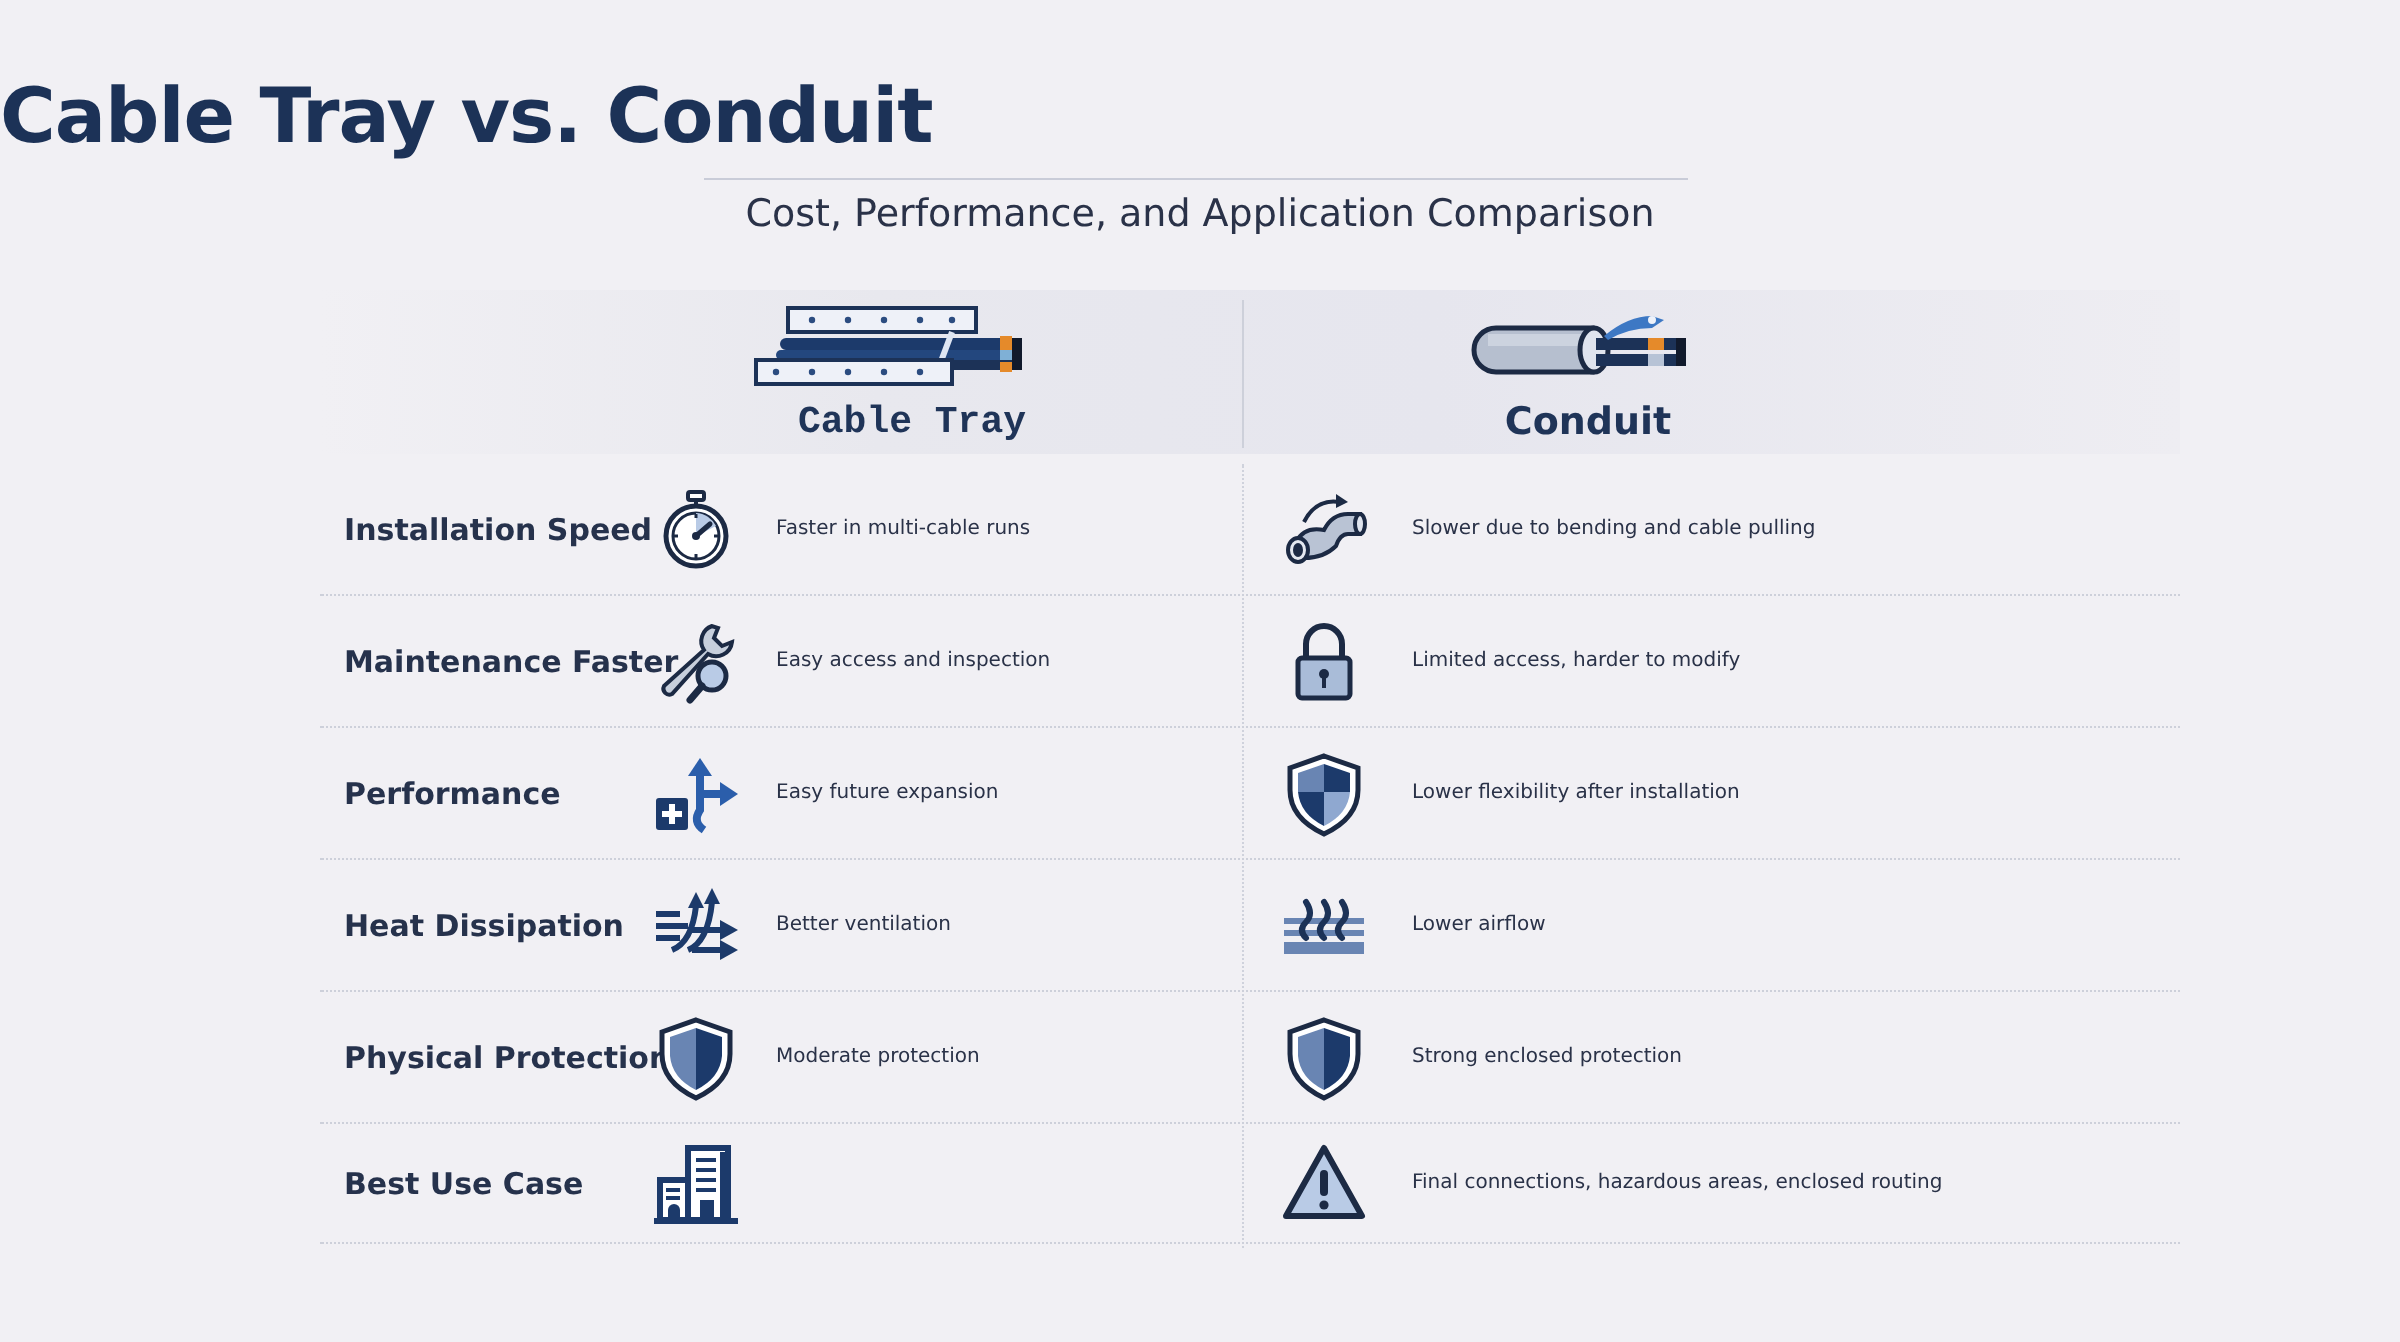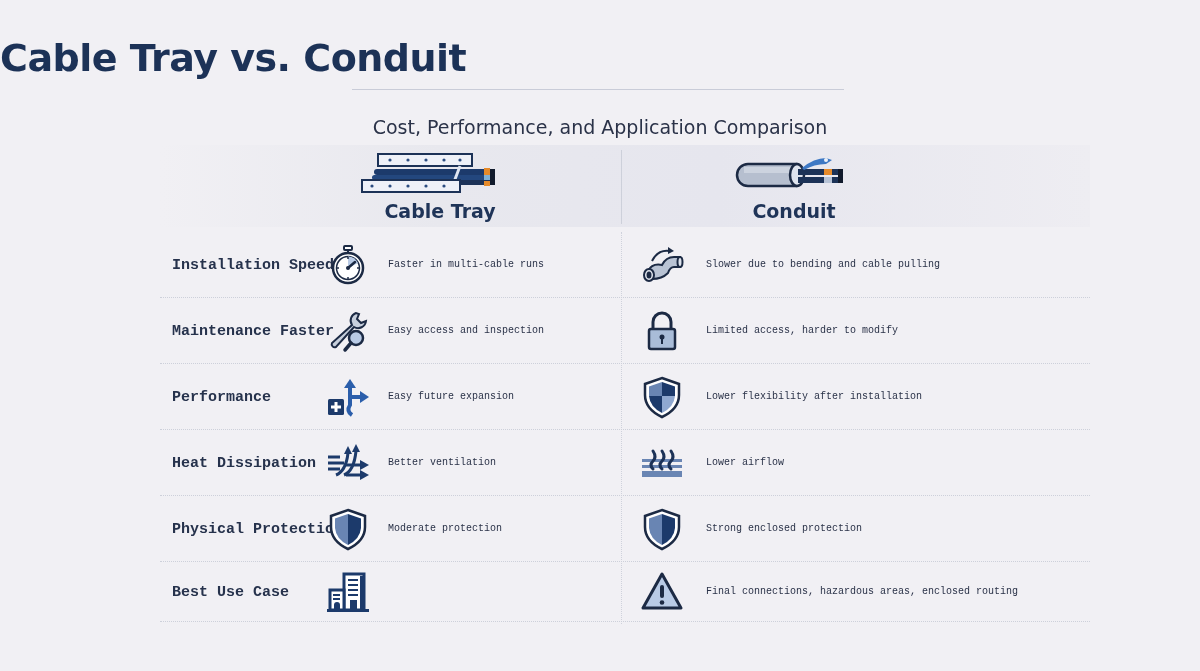--- a/index.html
+++ b/index.html
@@ -14,21 +14,21 @@
     position: absolute; left: 0; top: 36px; width: 1200px;
     font-size: 38px; font-weight: bold;
     color: #1c3257; letter-spacing: -0.5px;
   }
   .title-rule {
     position: absolute; left: 352px; top: 89px; width: 492px; height: 1px;
     background: #c9ccd8;
   }
   .subtitle {
     position: absolute; left: 0; top: 96px; width: 1200px;
-    text-align: center; font-size: 19px; color: #2a3248; margin-top: 20px;
+    text-align: center; font-size: 19px; color: #2a3248;
   }
   .header-band {
     position: absolute; left: 160px; top: 145px; width: 930px; height: 82px;
     background: linear-gradient(90deg, #f1f0f4 0%, #e8e8ee 30%, #e6e6ee 60%, #eeedf2 100%);
   }
   .col-divider {
     position: absolute; left: 621px; top: 150px; width: 1px; height: 472px;
     border-left: 1px dotted #cfd2dc;
   }
   .col-divider.head { border-left: 1px solid #cdd0da; height: 74px; }
@@ -38,21 +38,20 @@
   .col-header .label {
     font-size: 19px; font-weight: bold; color: #1f3458; margin-top: 4px;
   }
   .col-header svg { display: block; margin: 0 auto; }
   .rows {
     position: absolute; left: 160px; top: 232px; width: 930px;
   }
   .row {
     position: relative; height: 66px;
     border-bottom: 1px dotted #cdd0da;
-    font-family: Liberation Mono, monospace;
   }
   .row:last-child { height: 60px; }
   .row-label {
     position: absolute; left: 12px; top: 50%; transform: translateY(-50%);
     font-size: 15px; font-weight: bold; color: #26324c;
   }
   .icon {
     position: absolute; top: 50%; transform: translateY(-50%);
     width: 44px; height: 44px;
   }
@@ -70,21 +69,21 @@
 <body>
 
 <div class="title">Cable Tray vs. Conduit</div>
 <div class="title-rule"></div>
 <div class="subtitle">Cost, Performance, and Application Comparison</div>
 
 <div class="header-band"></div>
 <div class="col-divider head"></div>
 <div class="col-divider" style="top:232px;height:392px;"></div>
 
-<div class="col-header" style="left:340px;">
+<div class="col-header" style="left:356px;font-family:Liberation Mono, monospace;">
   <svg width="160" height="46" viewBox="0 0 160 46">
     <rect x="18" y="4" width="94" height="12" fill="#eef1f8" stroke="#1c3257" stroke-width="2"></rect>
     <g fill="#2b4c80">
         <circle cx="30" cy="10" r="1.6"></circle>
         <circle cx="48" cy="10" r="1.6"></circle>
         <circle cx="66" cy="10" r="1.6"></circle>
         <circle cx="84" cy="10" r="1.6"></circle>
         <circle cx="100" cy="10" r="1.6"></circle>
       </g>
     <rect x="14" y="19" width="120" height="6" rx="3" fill="#1c3a6b"></rect>

